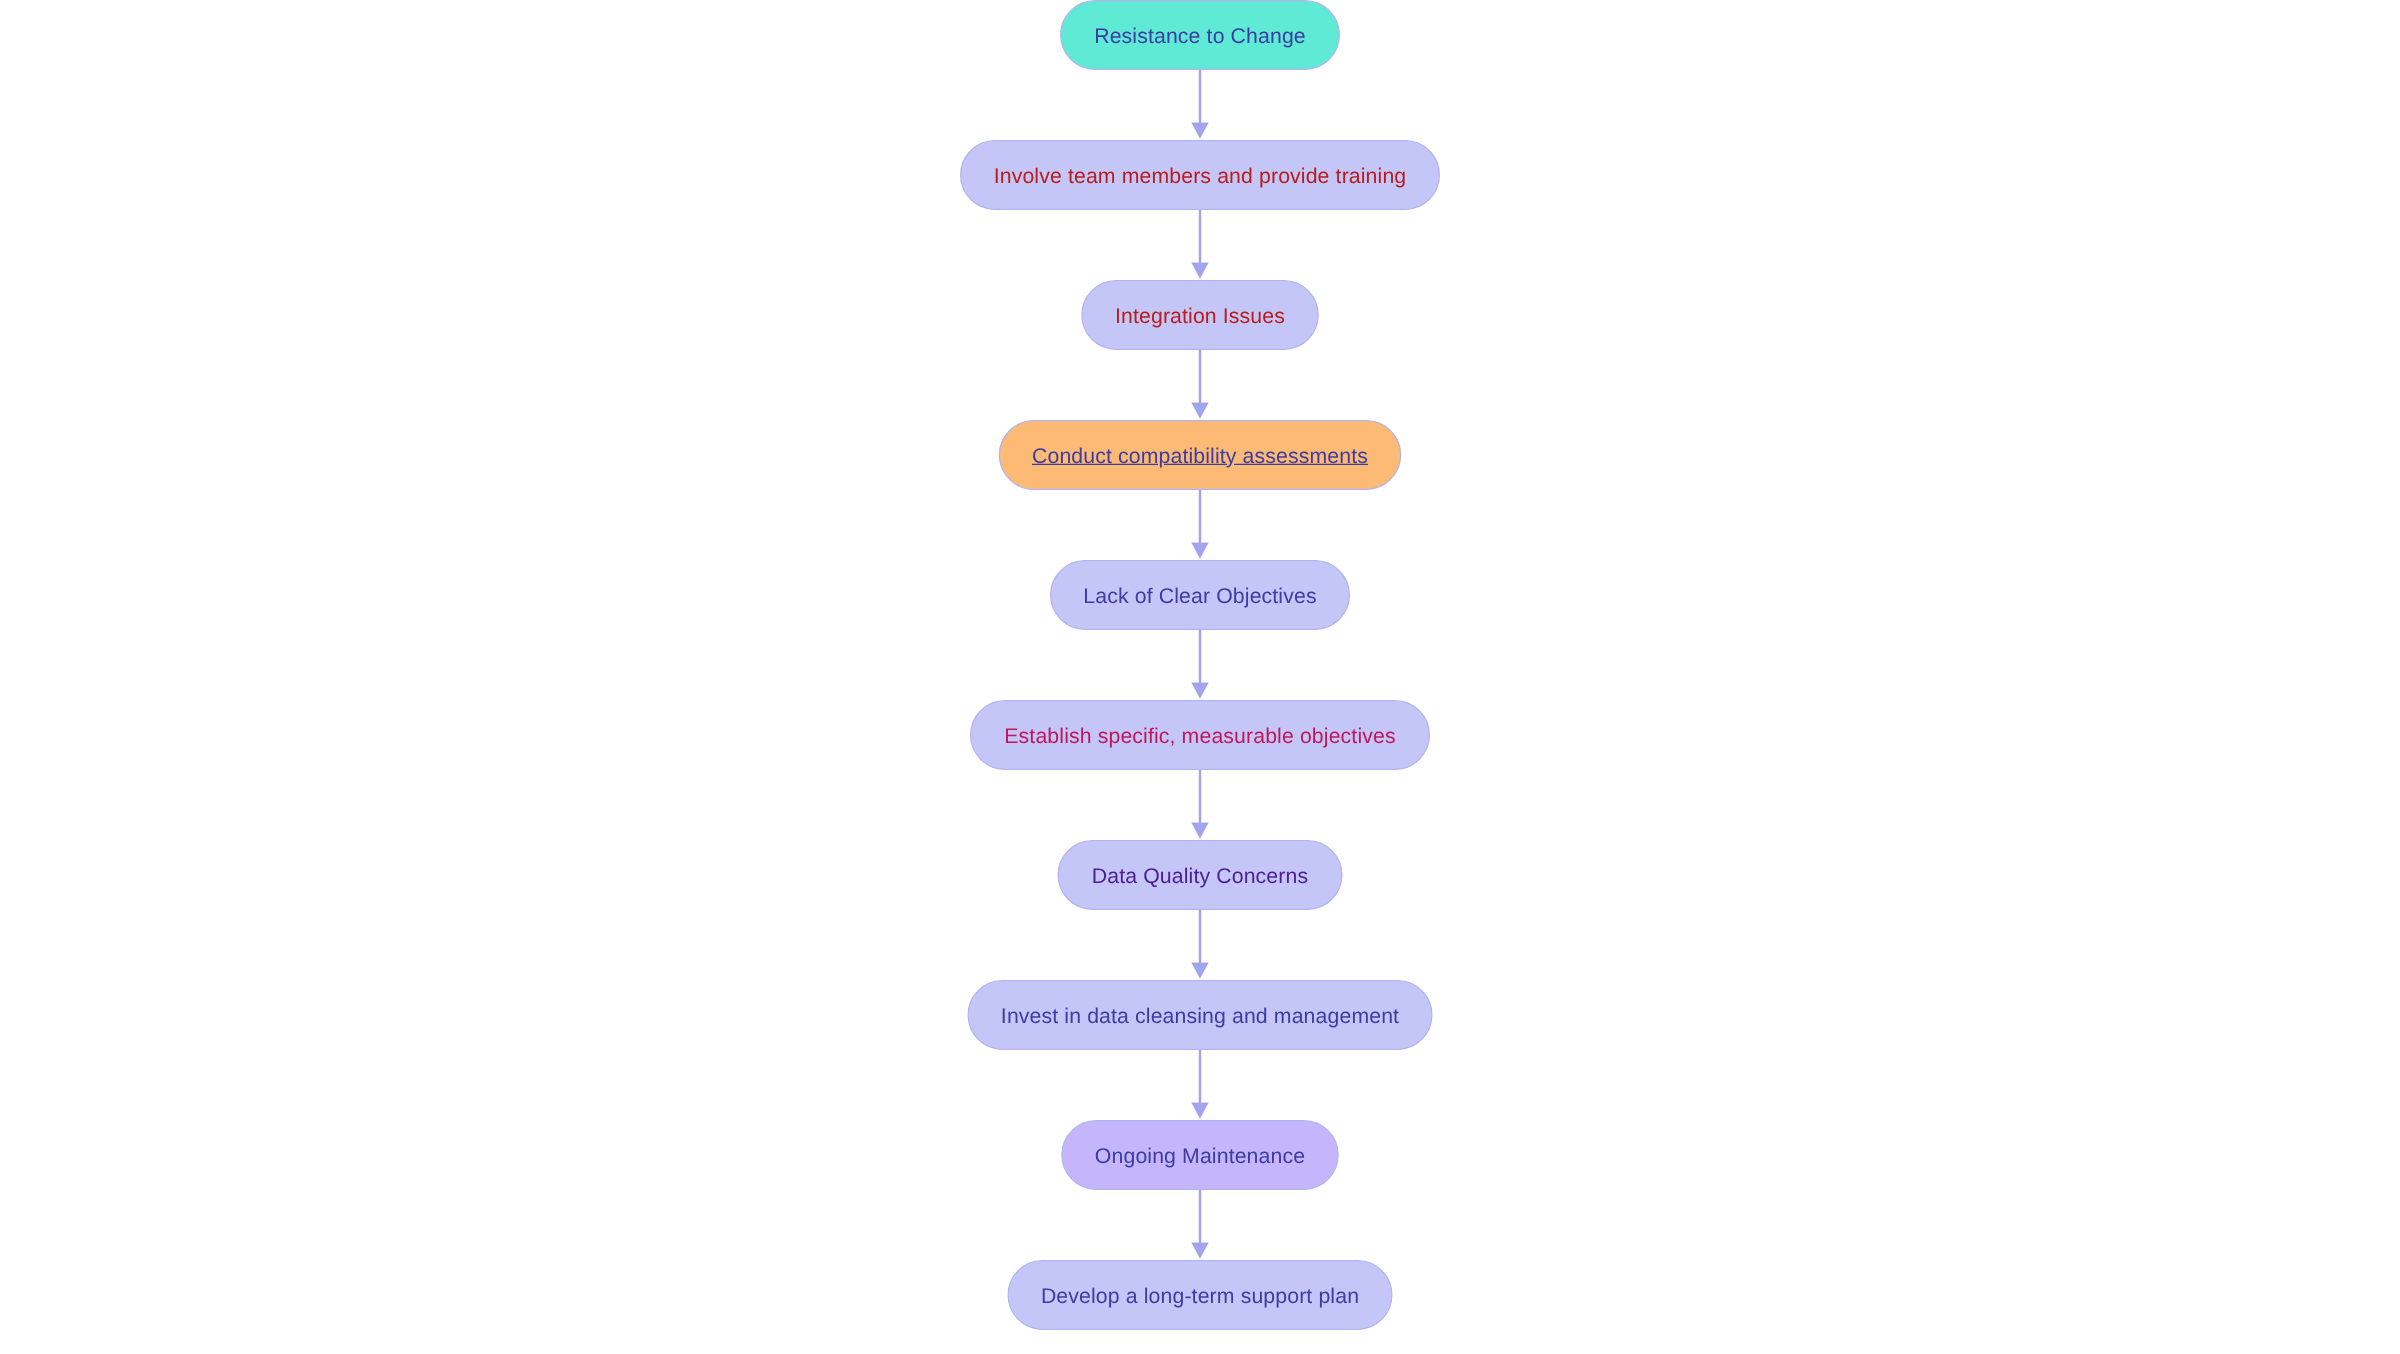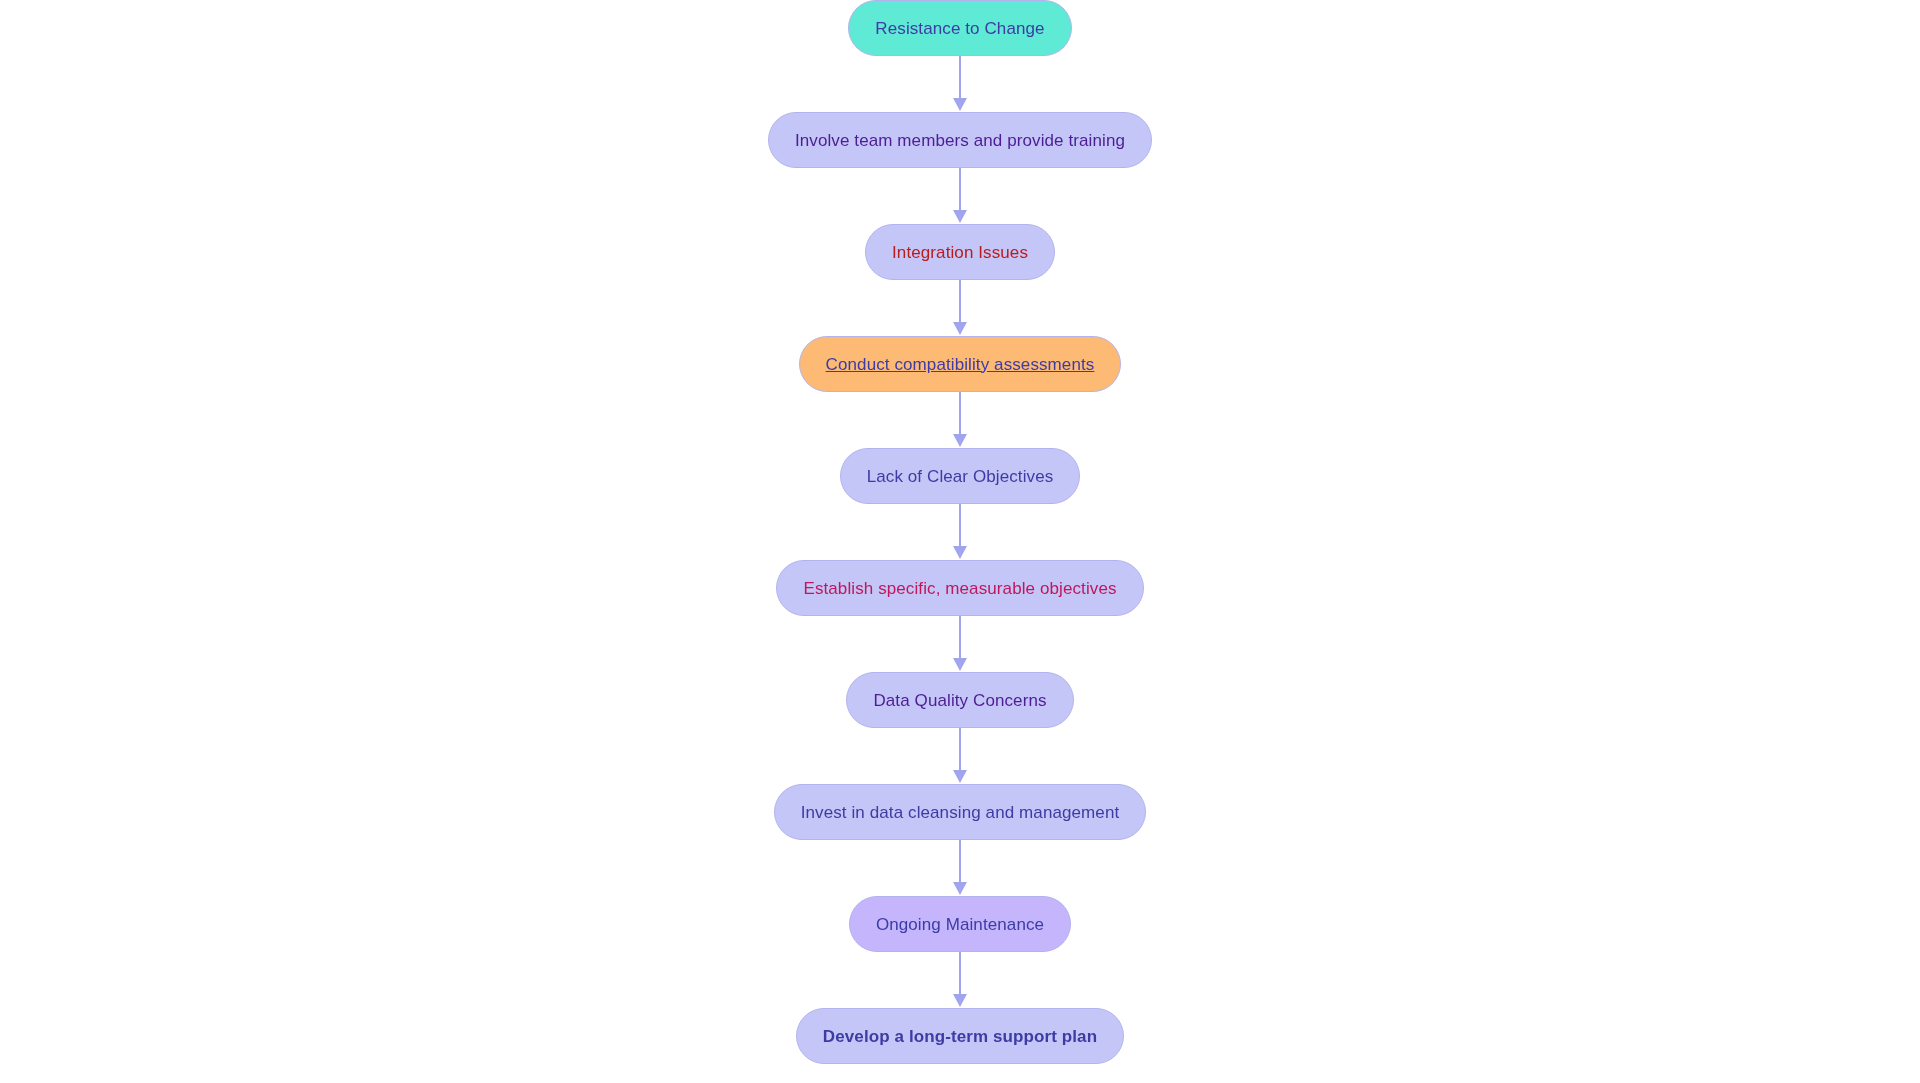--- a/index.html
+++ b/index.html
@@ -99,21 +99,21 @@
 
     <div class="flow-row">
       <div class="node" style="background: #5eead4; border-color: rgb(179, 180, 238); color: rgb(60, 60, 164);">Resistance to Change</div>
     </div>
     <div class="connector">
       <div class="conn-line" style="background: rgb(163, 164, 238);"></div>
       <div class="conn-arrow" style="border-top-color: rgb(163, 164, 238);"></div>
     </div>
 
     <div class="flow-row">
-      <div class="node" style="background: rgb(197, 198, 248); border-color: rgb(179, 180, 238); color: #4c1d95;">Involve team members and provide training</div>
+      <div class="node" style="background: rgb(197, 198, 248); border-color: rgb(179, 180, 238); color: #b91c1c;">Involve team members and provide training</div>
     </div>
     <div class="connector">
       <div class="conn-line" style="background: rgb(163, 164, 238);"></div>
       <div class="conn-arrow" style="border-top-color: rgb(163, 164, 238);"></div>
     </div>
 
     <div class="flow-row">
       <div class="node" style="background: rgb(197, 198, 248); border-color: rgb(179, 180, 238); color: #b91c1c;">Integration Issues</div>
     </div>
     <div class="connector">
@@ -163,17 +163,17 @@
 
     <div class="flow-row">
       <div class="node" style="background: #c4b5fd; border-color: rgb(179, 180, 238); color: rgb(60, 60, 164);">Ongoing Maintenance</div>
     </div>
     <div class="connector">
       <div class="conn-line" style="background: rgb(163, 164, 238);"></div>
       <div class="conn-arrow" style="border-top-color: rgb(163, 164, 238);"></div>
     </div>
 
     <div class="flow-row">
-      <div class="node" style="background: rgb(197, 198, 248); border-color: rgb(179, 180, 238); color: rgb(60, 60, 164); font-weight: bold;">Develop a long-term support plan</div>
+      <div class="node" style="background: rgb(197, 198, 248); border-color: rgb(179, 180, 238); color: rgb(60, 60, 164);">Develop a long-term support plan</div>
     </div>
 
   </div>
 </div>
 
 </body></html>

